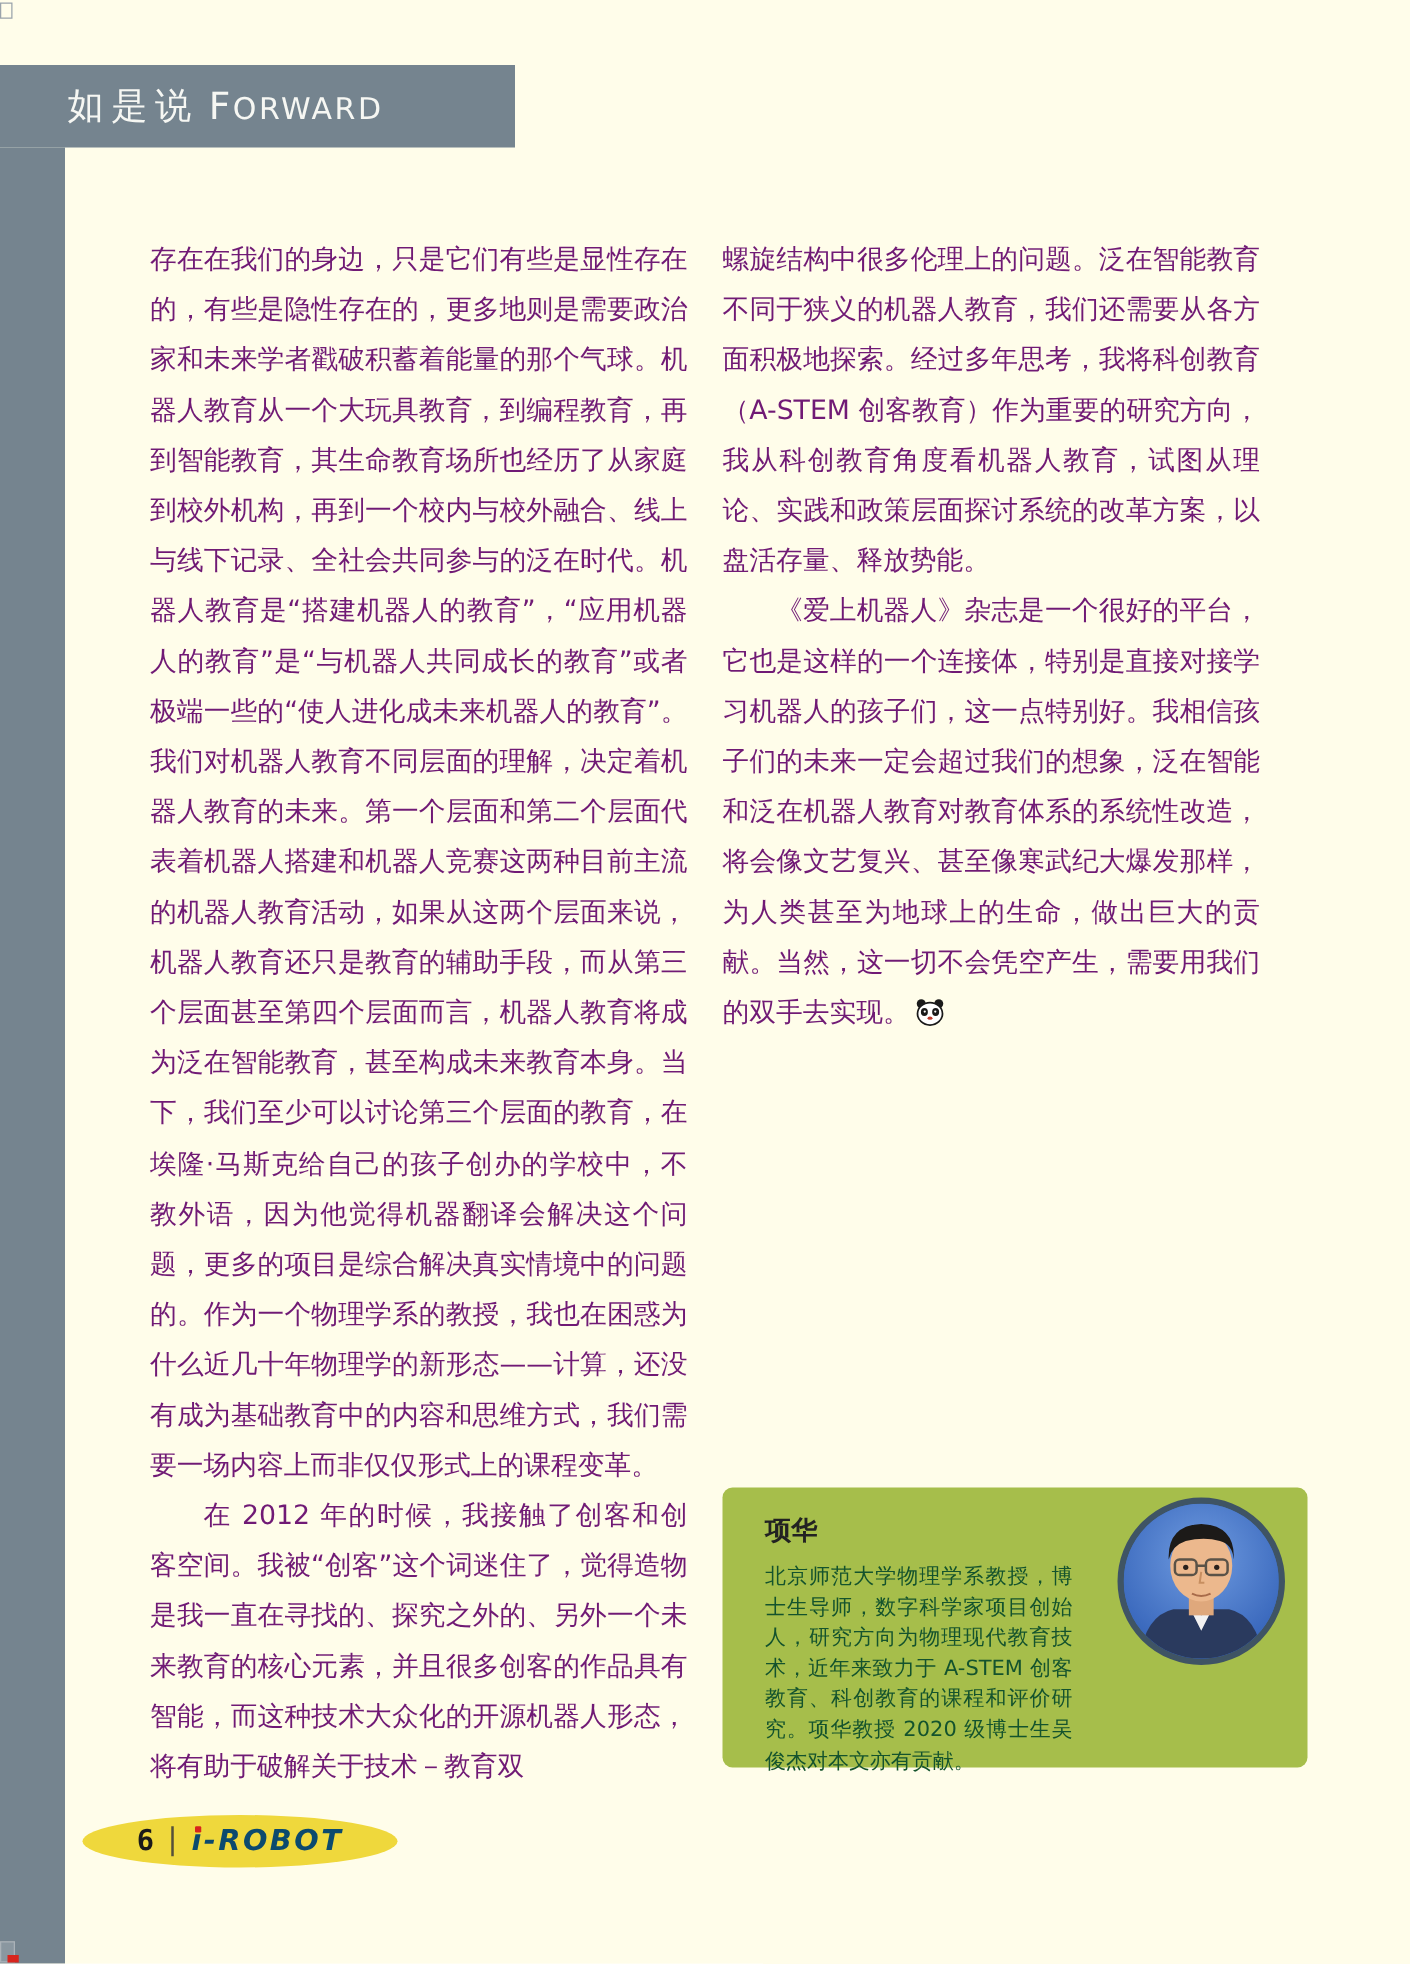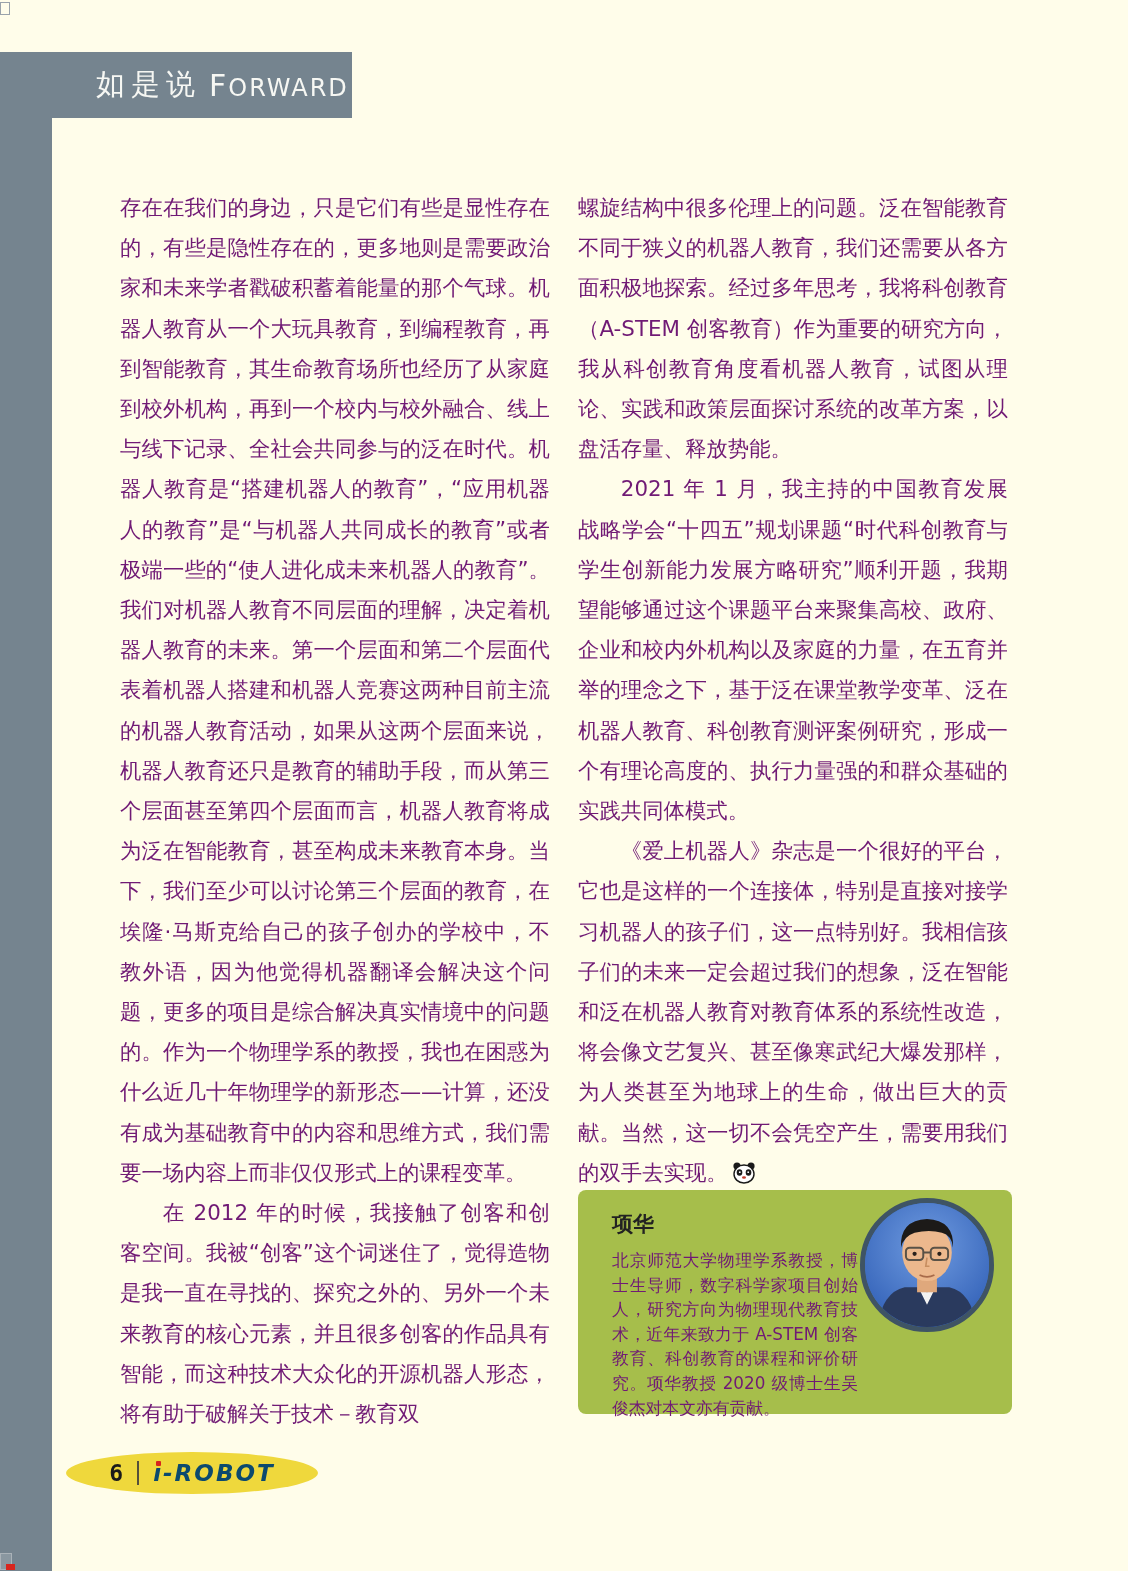--- a/index.html
+++ b/index.html
@@ -19,25 +19,25 @@
   .spine {
     position: absolute;
     left: 0; top: 118px;
     width: 52px; height: 1453px;
     background: #75848F;
   }
   
   .header-bar {
     position: absolute;
     left: 0; top: 52px;
-    width: 352px; height: 66px;
+    width: 412px; height: 66px;
     background: #75848F;
     display: flex;
     align-items: center;
-    padding-left: 96px;
+    padding-left: 54px;
     color: #F6F7F3;
     text-align: right;
   }
   .header-zh {
     font-size: 29px;
     letter-spacing: 6px;
     font-weight: 400;
   }
   .header-en { margin-left: 8px; font-weight: 400; letter-spacing: 2px; }
   .header-en .cap { font-size: 30px; }
@@ -75,38 +75,38 @@
   .column.left  { left: 120px; }
   .column.right { left: 578px; }
   .column p { text-align: justify; }
   .column p.indent { text-indent: 2em; }
   .panda { vertical-align: -4px; margin-left: 4px; }
 
   
   .bio-box {
     position: absolute;
     left: 578px; top: 1190px;
-    width: 434px; height: 224px;
+    width: 468px; height: 224px;
     background: #A6BE4B;
     border-radius: 8px;
   }
   .bio-name {
     position: absolute;
     left: 34px; top: 20px;
     font-size: 21px;
     font-weight: bold;
     color: #222;
   }
   .bio-text {
     position: absolute;
     left: 34px; top: 58px;
     width: 246px;
     font-size: 16.8px;
     line-height: 24.6px;
-    color: #701a75;
+    color: #14532d;
     text-align: justify;
     font-weight: 500;
   }
   .bio-photo {
     position: absolute;
     right: 18px; top: 8px;
     width: 134px; height: 134px;
     border-radius: 50%;
     border: 5px solid #3F5464;
     overflow: hidden;
@@ -167,21 +167,20 @@
 
   <div class="spine"></div>
 
   <div class="column left">
     <p>存在在我们的身边，只是它们有些是显性存在的，有些是隐性存在的，更多地则是需要政治家和未来学者戳破积蓄着能量的那个气球。机器人教育从一个大玩具教育，到编程教育，再到智能教育，其生命教育场所也经历了从家庭到校外机构，再到一个校内与校外融合、线上与线下记录、全社会共同参与的泛在时代。机器人教育是“搭建机器人的教育”，“应用机器人的教育”是“与机器人共同成长的教育”或者极端一些的“使人进化成未来机器人的教育”。我们对机器人教育不同层面的理解，决定着机器人教育的未来。第一个层面和第二个层面代表着机器人搭建和机器人竞赛这两种目前主流的机器人教育活动，如果从这两个层面来说，机器人教育还只是教育的辅助手段，而从第三个层面甚至第四个层面而言，机器人教育将成为泛在智能教育，甚至构成未来教育本身。当下，我们至少可以讨论第三个层面的教育，在埃隆·马斯克给自己的孩子创办的学校中，不教外语，因为他觉得机器翻译会解决这个问题，更多的项目是综合解决真实情境中的问题的。作为一个物理学系的教授，我也在困惑为什么近几十年物理学的新形态——计算，还没有成为基础教育中的内容和思维方式，我们需要一场内容上而非仅仅形式上的课程变革。</p>
     <p class="indent">在 2012 年的时候，我接触了创客和创客空间。我被“创客”这个词迷住了，觉得造物是我一直在寻找的、探究之外的、另外一个未来教育的核心元素，并且很多创客的作品具有智能，而这种技术大众化的开源机器人形态，将有助于破解关于技术－教育双</p>
   </div>
 
   <div class="column right">
     <p>螺旋结构中很多伦理上的问题。泛在智能教育不同于狭义的机器人教育，我们还需要从各方面积极地探索。经过多年思考，我将科创教育（A-STEM 创客教育）作为重要的研究方向，我从科创教育角度看机器人教育，试图从理论、实践和政策层面探讨系统的改革方案，以盘活存量、释放势能。</p>
-    <p class="indent">2021 年 1 月，我主持的中国教育发展战略学会“十四五”规划课题“时代科创教育与学生创新能力发展方略研究”顺利开题，我期望能够通过这个课题平台来聚集高校、政府、企业和校内外机构以及家庭的力量，在五育并举的理念之下，基于泛在课堂教学变革、泛在机器人教育、科创教育测评案例研究，形成一个有理论高度的、执行力量强的和群众基础的实践共同体模式。</p>
     <p class="indent"><span>《爱上机器人》杂志是一个很好的平台，它也是这样的一个连接体，特别是直接对接学习机器人的孩子们，这一点特别好。我相信孩子们的未来一定会超过我们的想象，泛在智能和泛在机器人教育对教育体系的系统性改造，将会像文艺复兴、甚至像寒武纪大爆发那样，为人类甚至为地球上的生命，做出巨大的贡献。当然，这一切不会凭空产生，需要用我们的双手去实现。</span><svg class="panda" width="24" height="22" viewBox="0 0 24 22">
         <circle cx="5" cy="4" r="3.6" fill="#1a1a1a"></circle>
         <circle cx="19" cy="4" r="3.6" fill="#1a1a1a"></circle>
         <ellipse cx="12" cy="12" rx="10" ry="9" fill="#ffffff" stroke="#1a1a1a" stroke-width="1.4"></ellipse>
         <ellipse cx="7.5" cy="10.5" rx="2.8" ry="3.2" fill="#1a1a1a"></ellipse>
         <ellipse cx="16.5" cy="10.5" rx="2.8" ry="3.2" fill="#1a1a1a"></ellipse>
         <circle cx="7.8" cy="10.2" r="0.9" fill="#fff"></circle>
         <circle cx="16.2" cy="10.2" r="0.9" fill="#fff"></circle>
         <ellipse cx="12" cy="15.5" rx="2" ry="1.3" fill="#c0392b"></ellipse>
       </svg></p>

